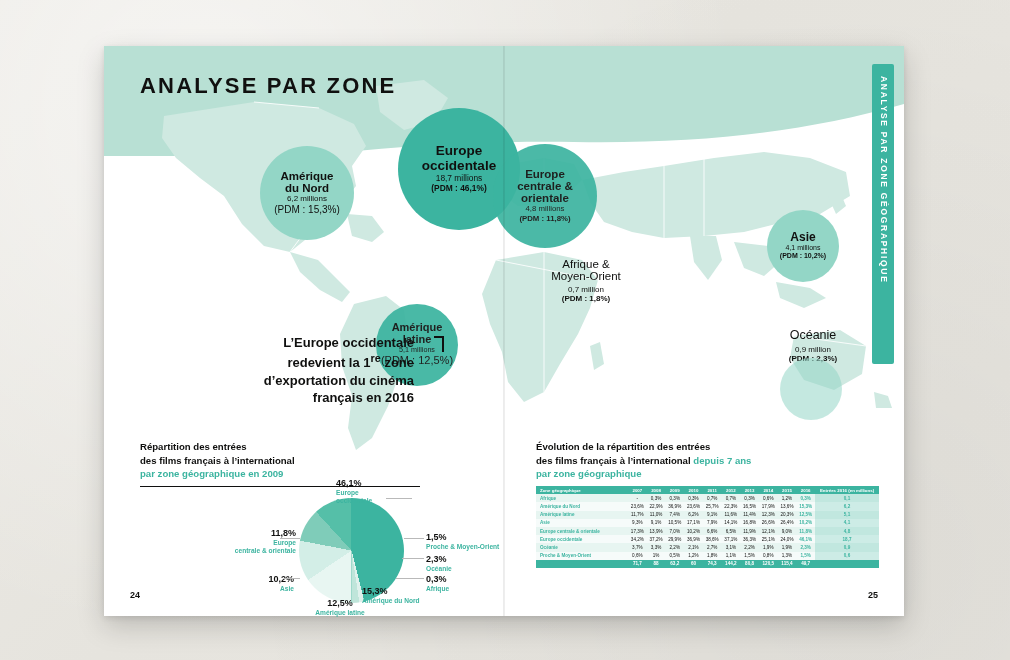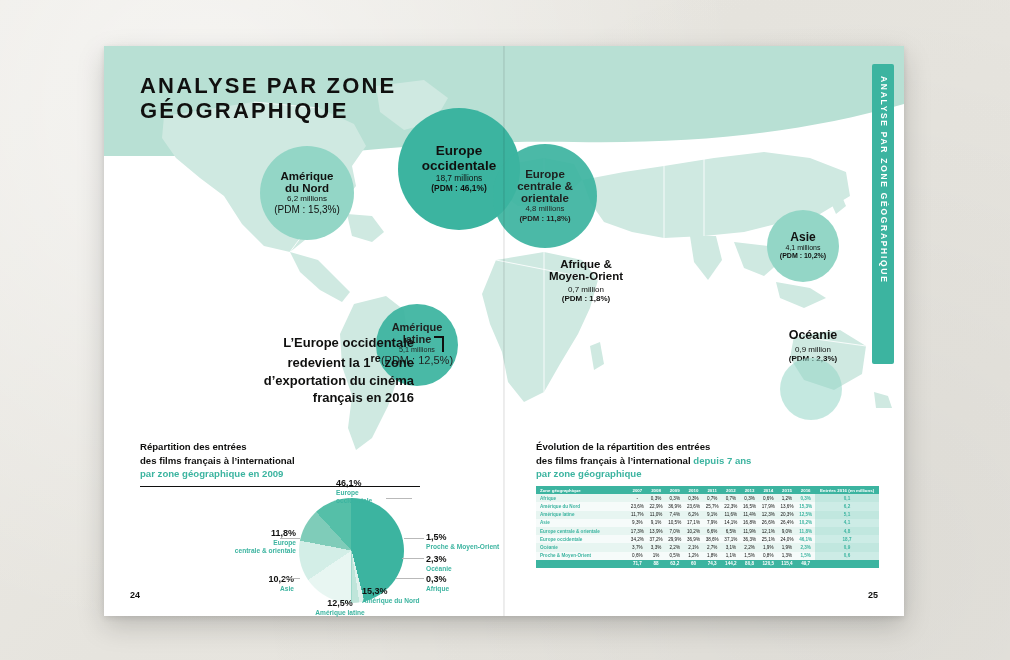--- a/index.html
+++ b/index.html
@@ -53,21 +53,21 @@
   .bubble{
     position:absolute;border-radius:50%;
     display:flex;flex-direction:column;align-items:center;justify-content:center;
     text-align:center;color:#10100f;
   }
   .bubble .bname{font-weight:bold;line-height:1.05;}
   .bubble .bval{line-height:1.25;}
   .b-teal{background:#3cb4a0;}
   .b-lteal{background:#93d6c6;}
   .b-label{position:absolute;text-align:center;color:#10100f;}
-  .b-label .bname{font-weight:bold;line-height:1.08;}
+  .b-label .bname{font-weight:normal;line-height:1.08;}
 
   
   .quote{
     position:absolute;left:120px;top:288px;width:190px;text-align:right;
     font-weight:bold;font-size:13px;line-height:1.33;color:#10100f;
   }
   .quote-rule{position:absolute;left:338px;top:290px;width:1.5px;height:16px;background:#10100f;}
   .quote-rule2{position:absolute;left:330px;top:290px;width:9px;height:1.5px;background:#10100f;}
 
   
@@ -149,21 +149,20 @@
         <path d="M486,300 L496,296 L500,318 L490,324 Z"></path>
       </g>
       <g stroke="#ffffff" stroke-width="1" fill="none" opacity=".85">
         <path d="M150,56 L215,62 M214,168 L186,206 M440,112 L440,158 M478,134 L486,156 M560,120 L560,192 M600,112 L600,190 M440,206 L440,346 M392,214 L494,234 M690,290 L762,300"></path>
       </g>
     </svg>
   </div>
 
   <div class="title">
     <div>ANALYSE PAR ZONE</div>
-    <div>GÉOGRAPHIQUE</div>
   </div>
 
   <div class="vtab">
     <span>ANALYSE PAR ZONE GÉOGRAPHIQUE</span>
   </div>
 
   <div class="bubble b-lteal" style="left:156px;top:100px;width:94px;height:94px;">
     <div class="bname" style="font-size:11.5px;">Amérique<br>du Nord</div>
     <div class="bval" style="font-size:8px;">6,2 millions</div>
     <div class="bval" style="font-size:10px;font-weight:normal;">(PDM : 15,3%)</div>

